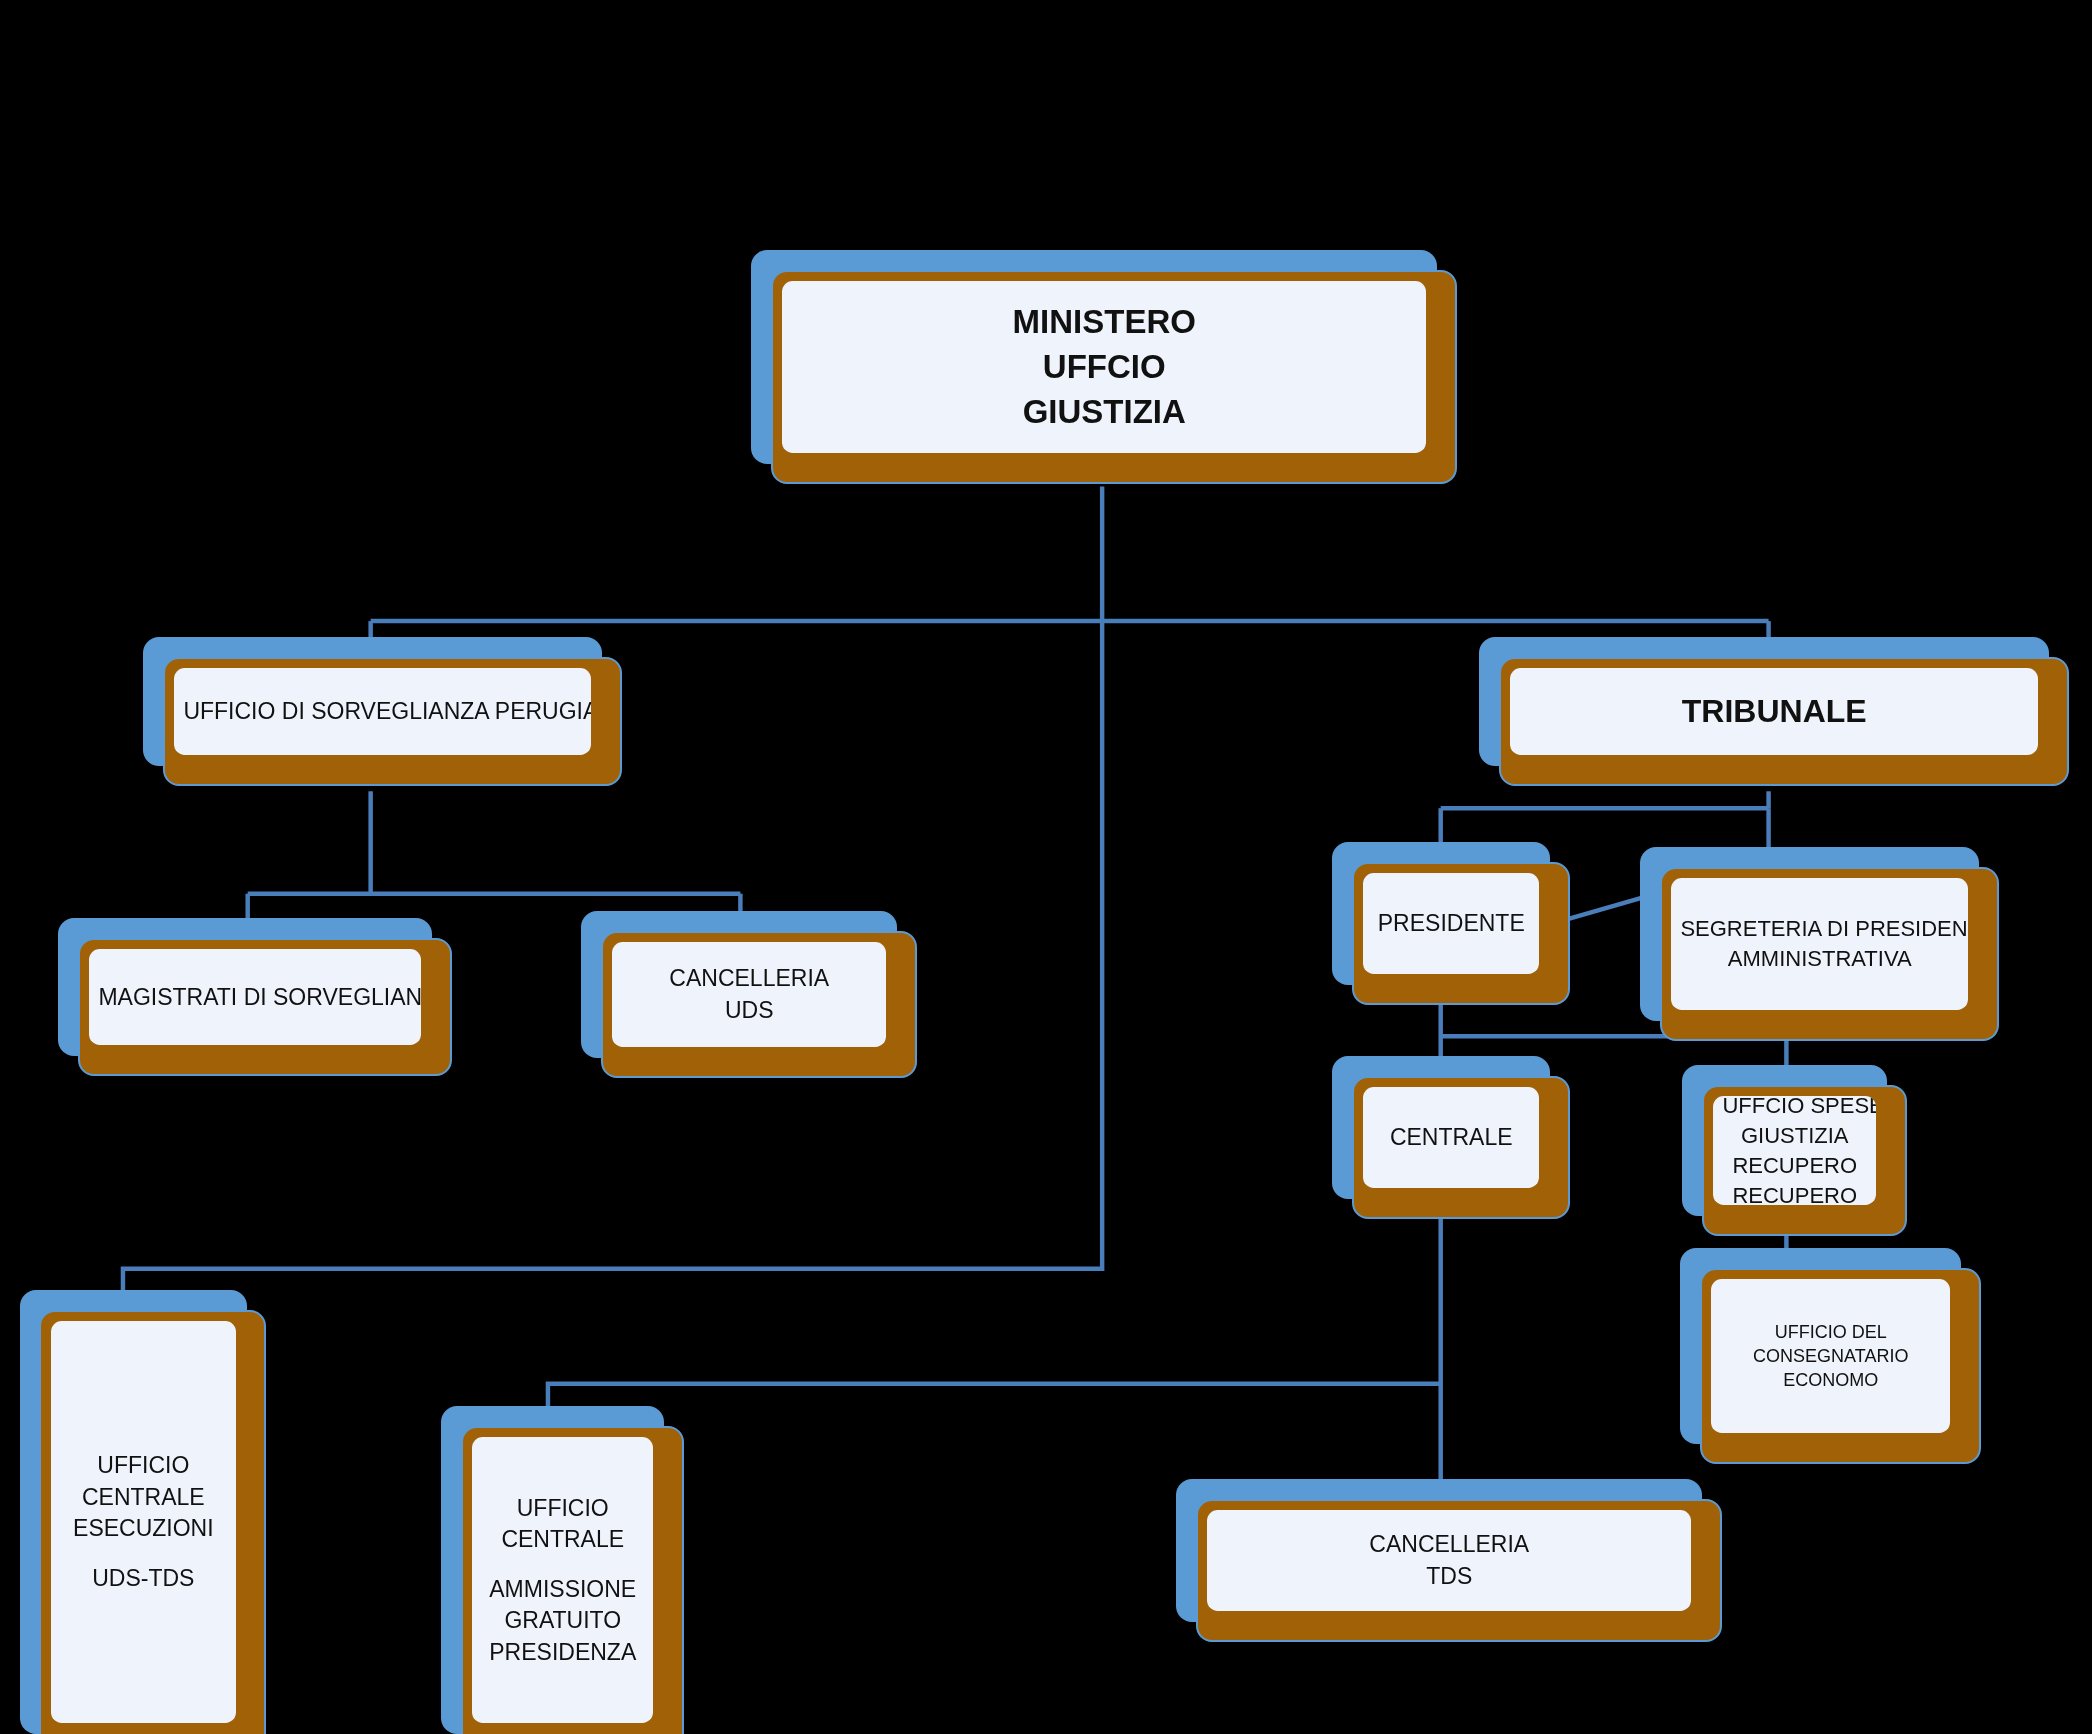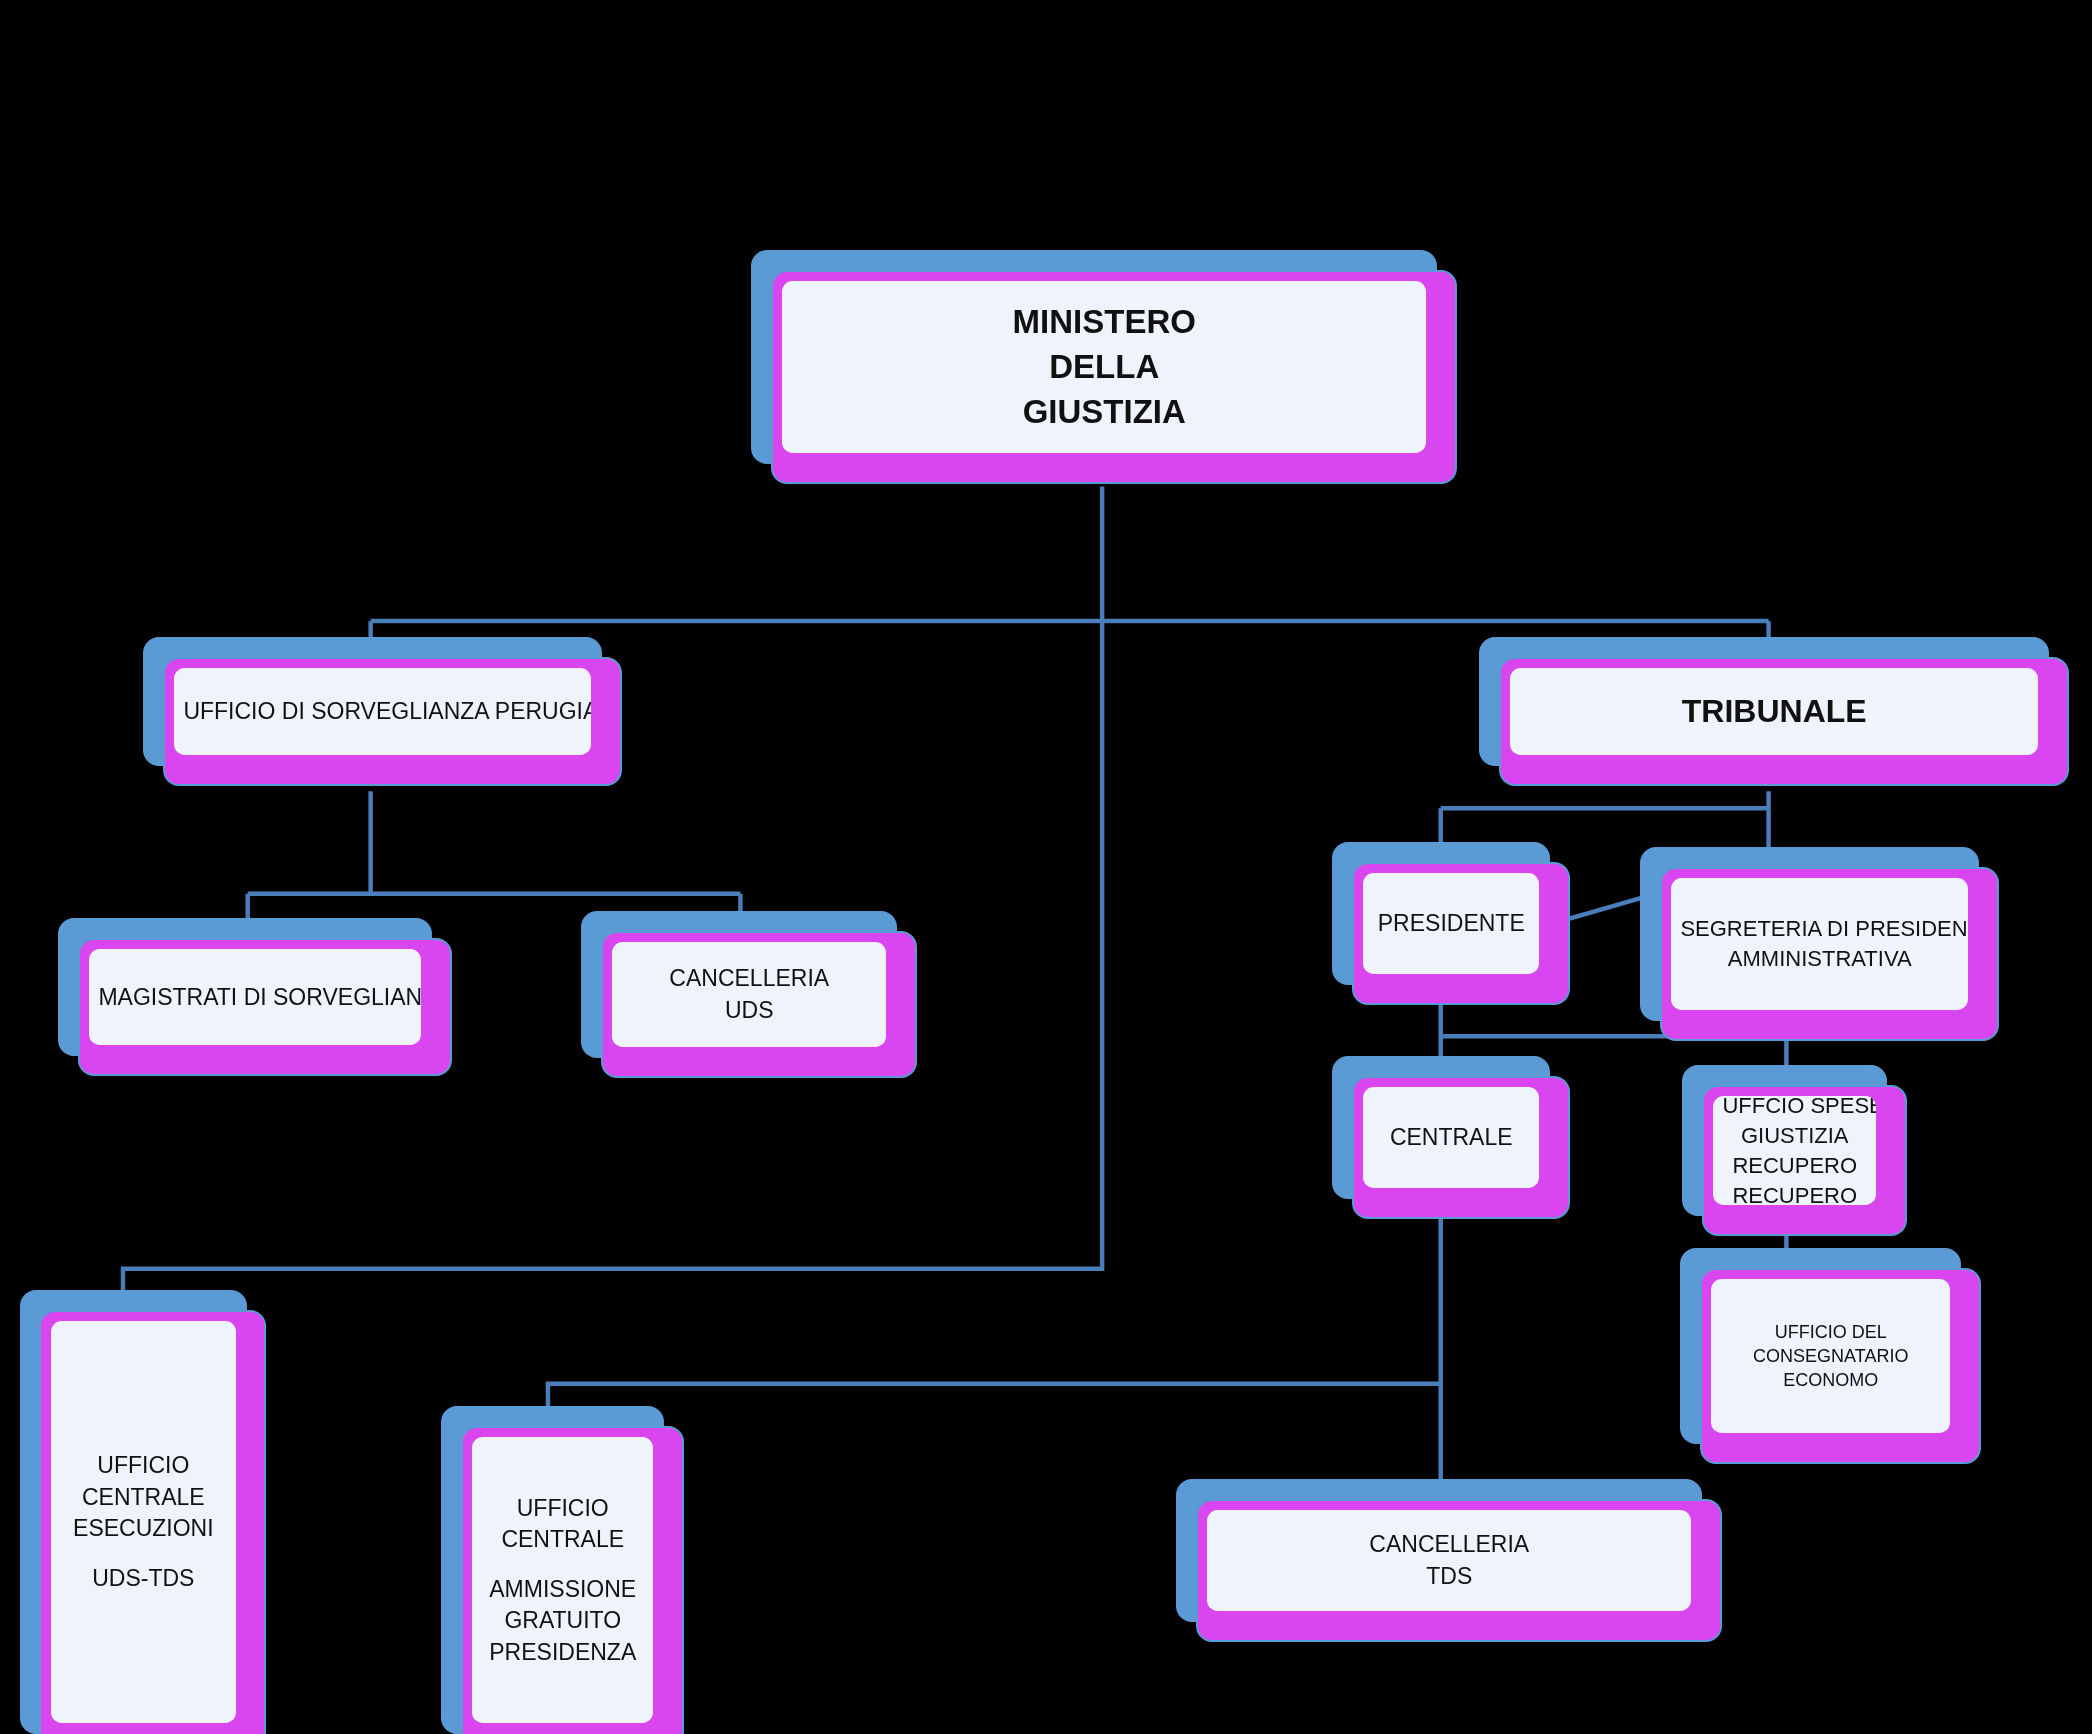--- a/index.html
+++ b/index.html
@@ -29,21 +29,21 @@
     position:absolute;
     left:0; top:0;
     width:100%; height:100%;
     background:#5B9BD5;
     border-radius:16px;
   }
   .node .frame{
     position:absolute;
     left:19.6px; top:19.6px;
     width:100%; height:100%;
-    background:#d946ef;
+    background:#a16207;
     border:2.7px solid #5B9BD5;
     border-radius:16px;
     box-sizing:border-box;
   }
   .node .inner{
     position:absolute;
     left:9.8px; top:9.8px;
     right:28.5px; bottom:28.5px;
     background:#EFF3FB;
     border-radius:10.7px;
@@ -105,21 +105,21 @@
       <path d="M1617 1553 L615 1553 L615 1600"></path>
     </g>
   </svg>
 
   <div id="nodes">
       <div class="node bold" style="left: 751px; top: 250px; width: 686px; height: 214px;">
         <div class="shadow"></div>
         <div class="frame">
           <div class="inner" style="font-size: 33px;">
             <span class="ln">MINISTERO</span>
-            <span class="ln">DELLA</span>
+            <span class="ln">UFFCIO</span>
             <span class="ln">GIUSTIZIA</span>
           </div>
         </div>
       </div>
       <div class="node" style="left: 143px; top: 637px; width: 459px; height: 129px;">
         <div class="shadow"></div>
         <div class="frame">
           <div class="inner" style="font-size: 23px;">
             <span class="ln">UFFICIO DI SORVEGLIANZA  PERUGIA</span>
           </div>

